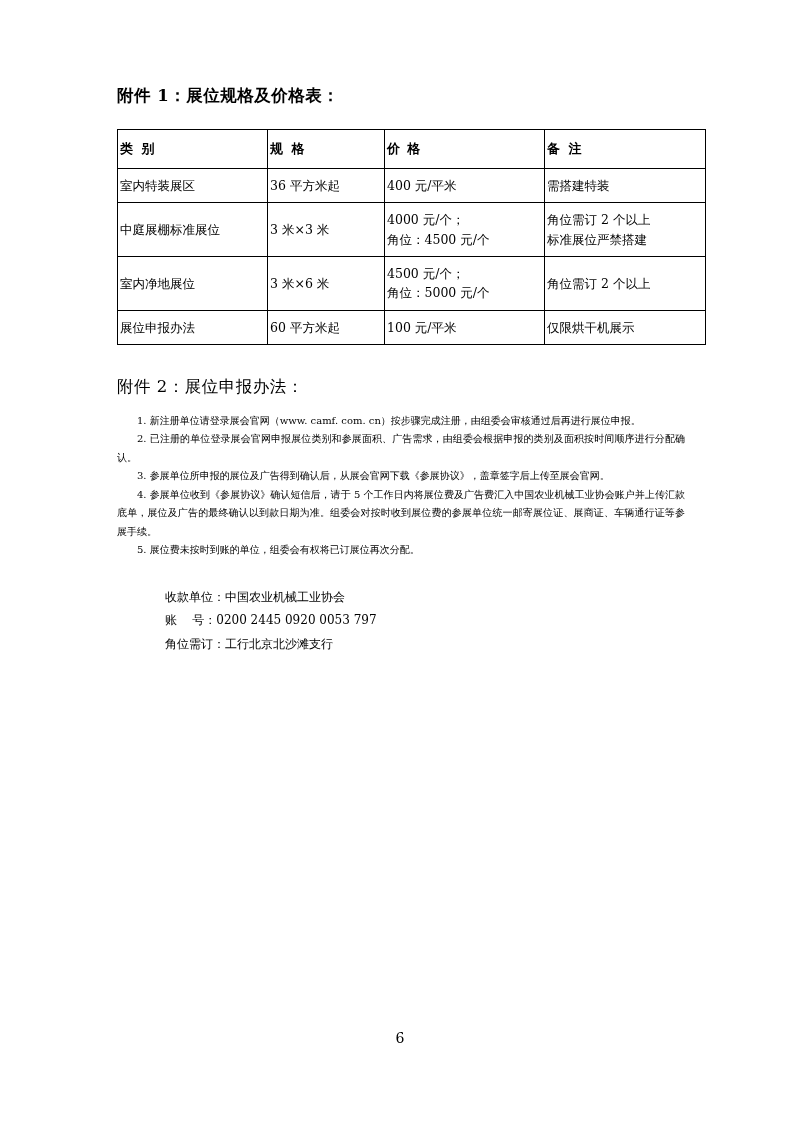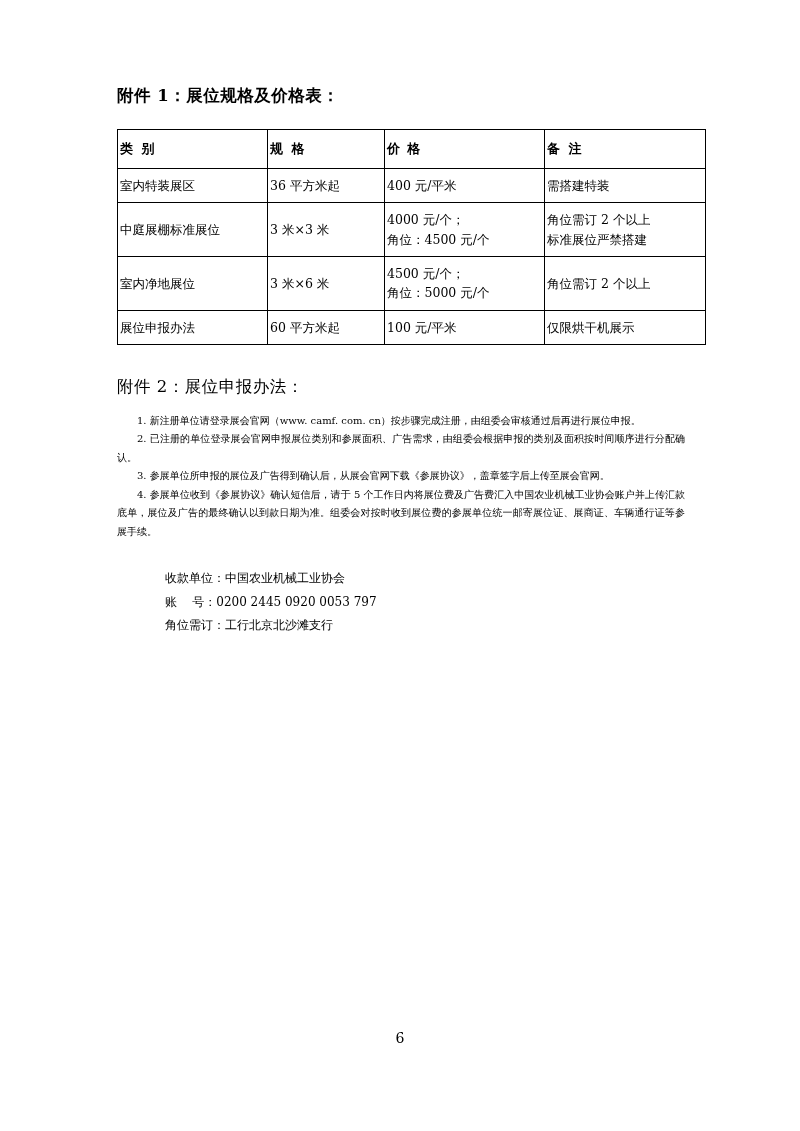--- a/index.html
+++ b/index.html
@@ -144,20 +144,21 @@
         </tr>
       </tbody>
     </table>
 
     <h2 class="heading2">附件 2：展位申报办法：</h2>
 
     <p class="para">1. 新注册单位请登录展会官网（www. camf. com. cn）按步骤完成注册，由组委会审核通过后再进行展位申报。</p>
     <p class="para">2. 已注册的单位登录展会官网申报展位类别和参展面积、广告需求，由组委会根据申报的类别及面积按时间顺序进行分配确认。</p>
     <p class="para">3. 参展单位所申报的展位及广告得到确认后，从展会官网下载《参展协议》，盖章签字后上传至展会官网。</p>
     <p class="para">4. 参展单位收到《参展协议》确认短信后，请于 5 个工作日内将展位费及广告费汇入中国农业机械工业协会账户并上传汇款底单，展位及广告的最终确认以到款日期为准。组委会对按时收到展位费的参展单位统一邮寄展位证、展商证、车辆通行证等参展手续。</p>
+    <p class="para">5. 展位费未按时到账的单位，组委会有权将已订展位再次分配。</p>
 
     <div class="bank-block">
       <div class="bank-line"><span>收款单位：</span><span>中国农业机械工业协会</span></div>
       <div class="bank-line"><span>账    号：</span><span>0200 2445 0920 0053 797</span></div>
       <div class="bank-line"><span>角位需订：</span><span>工行北京北沙滩支行</span></div>
     </div>
 
   </div>
 
   <div class="pagenum">6</div>

